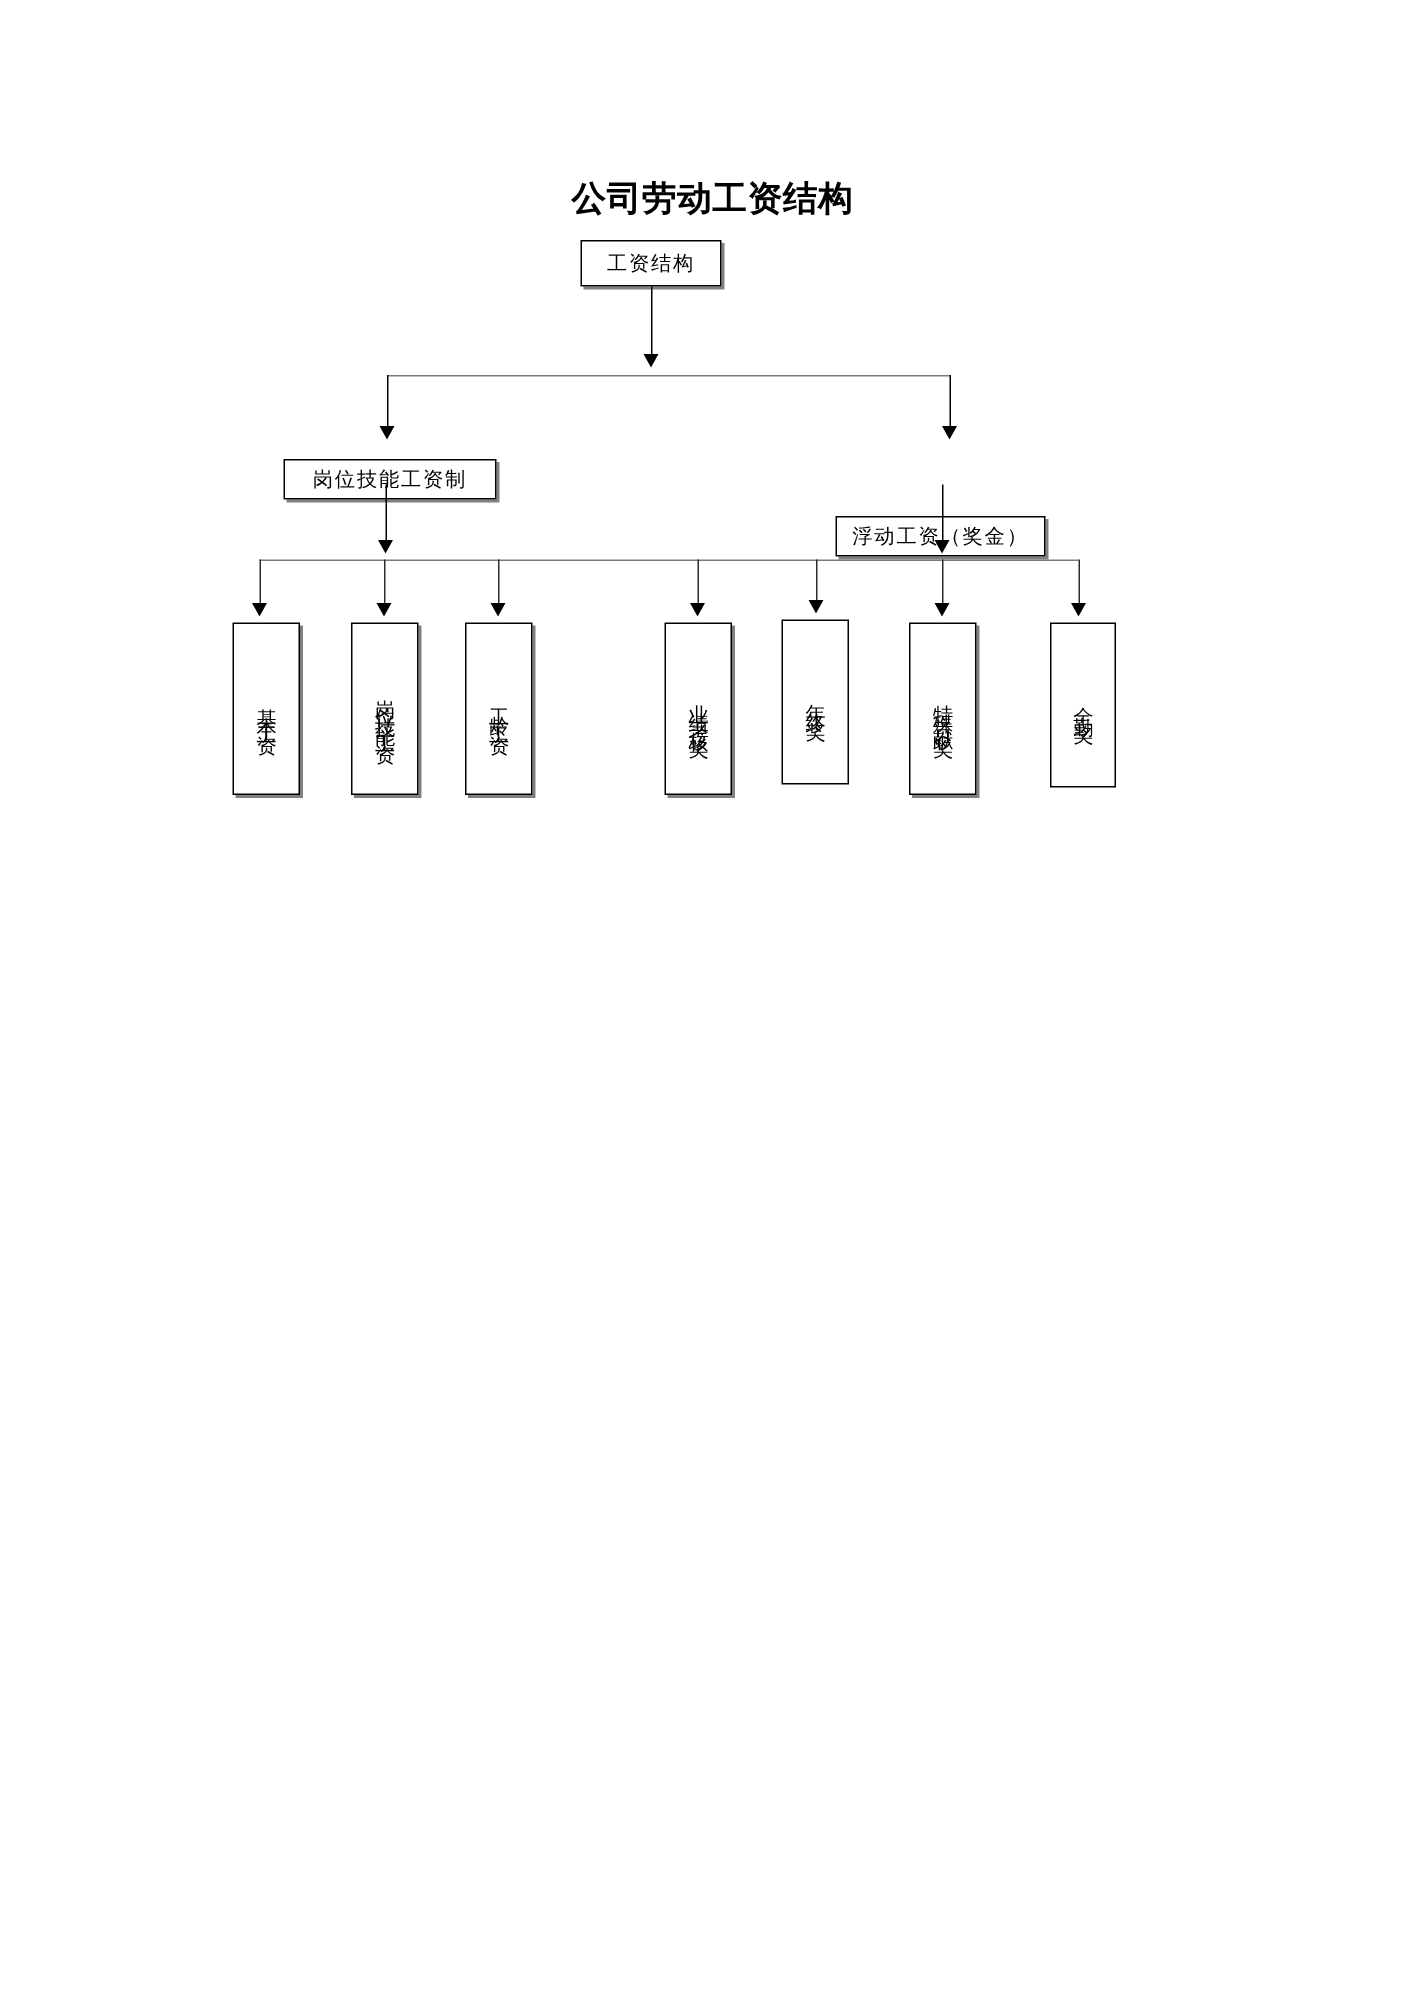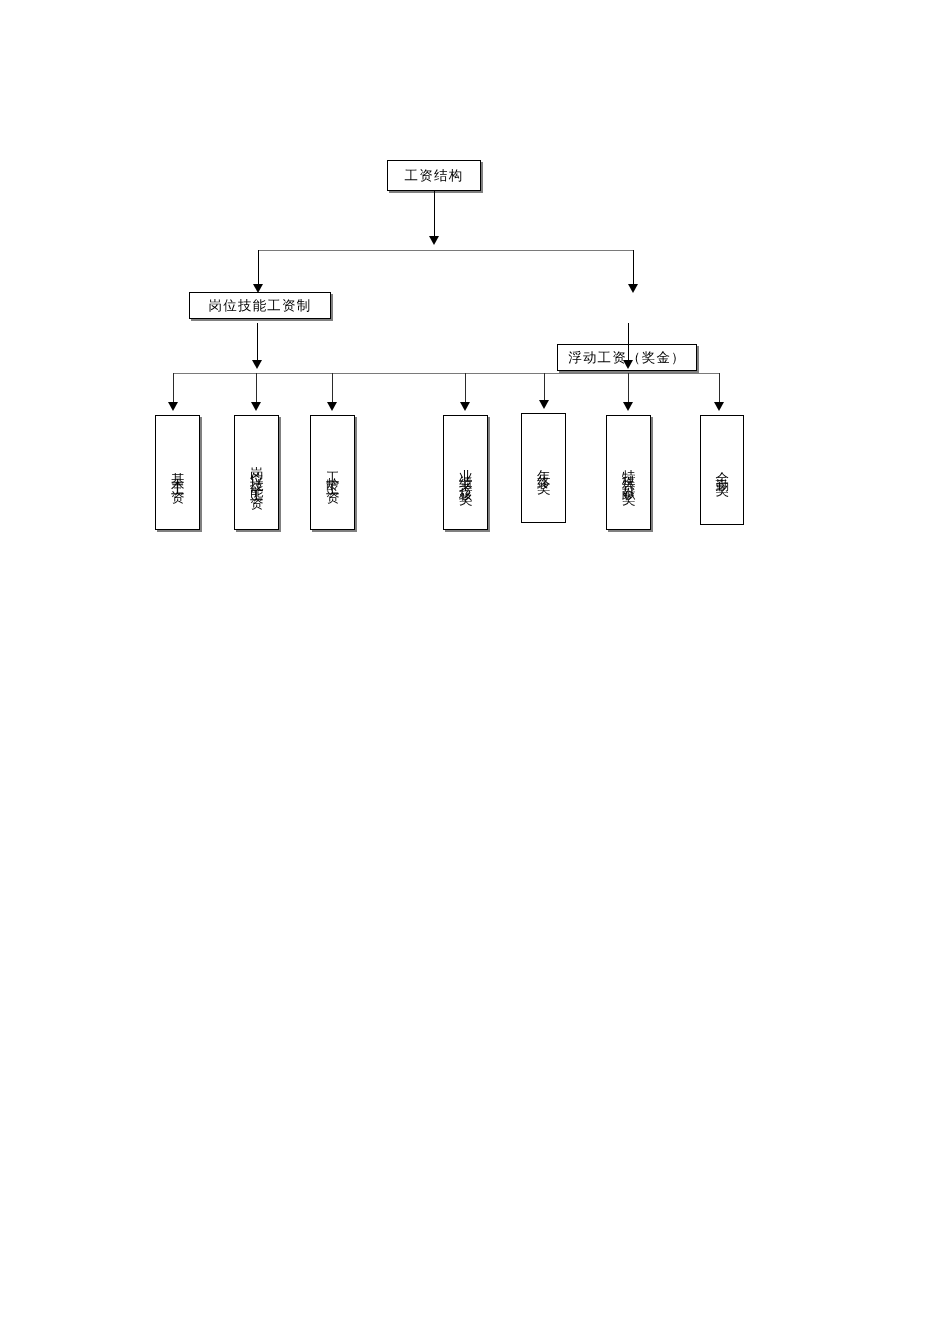--- a/index.html
+++ b/index.html
@@ -87,37 +87,38 @@
     border-left: 5px solid transparent;
     border-right: 5px solid transparent;
     border-top: 9px solid #000000;
   }
 </style>
 </head>
 <body>
 
 <div id="canvas">
 
+  <div class="chart-title">公司劳动工资结构</div>
 
   <div class="node node-h shadowed" style="left:387px; top:160px; width:94px; height:31px;">
     <span>工资结构</span>
   </div>
 
   <div class="vline vline-dark" style="left:434px; top:191px; height:48px;"></div>
   <div class="arrowhead" style="left:429px; top:236px;"></div>
 
   <div class="hline" style="left:258px; top:250px; width:376px;"></div>
 
   <div class="vline vline-dark" style="left:258px; top:250px; height:36px;"></div>
   <div class="arrowhead" style="left:253px; top:284px;"></div>
 
   <div class="vline vline-dark" style="left:633px; top:250px; height:36px;"></div>
   <div class="arrowhead" style="left:628px; top:284px;"></div>
 
-  <div class="node node-h shadowed" style="left:189px; top:292px; width:142px; height:27px;">
+  <div class="node node-h shadowed" style="left:189px; top:306px; width:142px; height:27px;">
     <span>岗位技能工资制</span>
   </div>
 
   <div class="node node-h shadowed" style="left:557px; top:296px; width:140px; height:27px;margin-top:48px;">
     <span>浮动工资（奖金）</span>
   </div>
 
   <div class="vline vline-dark" style="left:257px; top:323px; height:40px;"></div>
   <div class="arrowhead" style="left:252px; top:360px;"></div>
 

